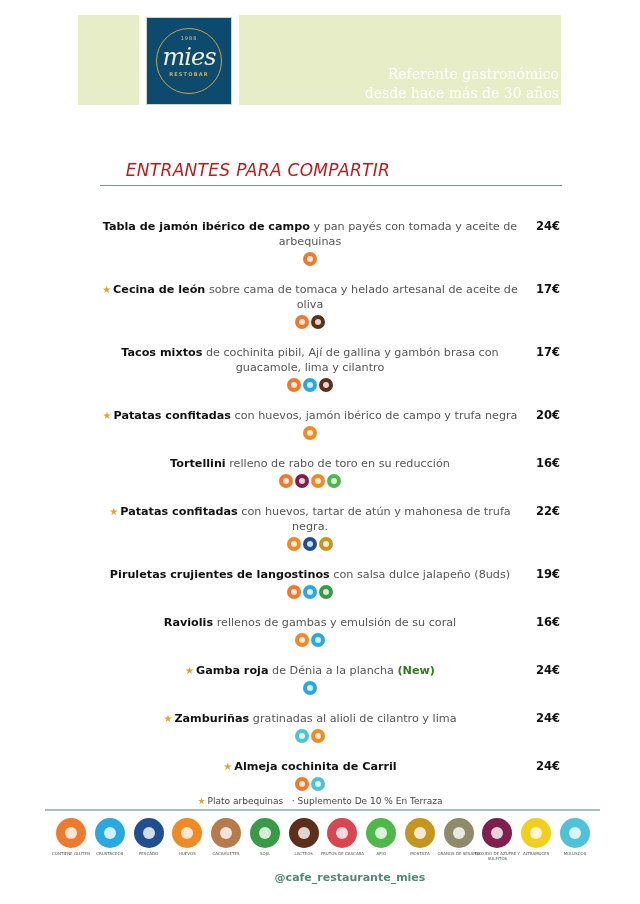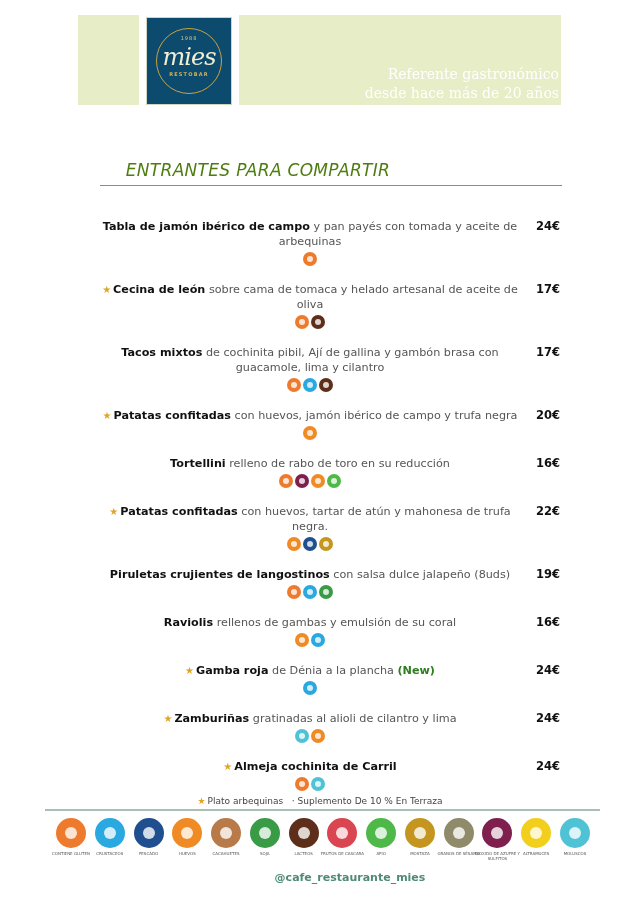--- a/index.html
+++ b/index.html
@@ -9,21 +9,21 @@
   .header { position: absolute; top: 15px; left: 78px; width: 483px; height: 90px; }
   .hdr-left { position: absolute; left: 0; top: 0; width: 61px; height: 90px; background: #e7edc7; }
   .hdr-logo { position: absolute; left: 68px; top: 2px; width: 86px; height: 88px; background: #0c4a6e; border: 1px solid #cfd7c0; }
   .logo-ring { position: absolute; left: 9px; top: 10px; width: 66px; height: 66px; border-radius: 50%; border: 1.5px solid #c9a340; }
   .logo-year { position: absolute; top: 17px; width: 100%; text-align: center; font-size: 5px; color: #d9c98f; letter-spacing: 1px; font-family: "DejaVu Sans", sans-serif; }
   .logo-script { position: absolute; top: 25px; width: 100%; text-align: center; font-size: 24px; color: #f1eed2; font-family: "DejaVu Serif", serif; font-style: italic; letter-spacing: -1px; }
   .logo-sub { position: absolute; top: 53px; width: 100%; text-align: center; font-size: 5px; color: #d2b25a; letter-spacing: 1.2px; font-weight: bold; }
   .hdr-right { position: absolute; left: 161px; top: 0; width: 322px; height: 90px; background: #e7edc7; }
   .hdr-tag { position: absolute; right: 2px; bottom: 2px; text-align: right; color: #ffffff; font-family: "DejaVu Serif", serif; font-size: 14px; line-height: 19px; }
 
-  .section-title { position: absolute; top: 160px; left: 0; width: 516px; text-align: center; font-family: "DejaVu Sans", sans-serif; font-style: italic; font-size: 17px; letter-spacing: 0.3px; color: #4d7c0f; }
+  .section-title { position: absolute; top: 160px; left: 0; width: 516px; text-align: center; font-family: "DejaVu Sans", sans-serif; font-style: italic; font-size: 17px; letter-spacing: 0.3px; color: #b91c1c; }
   .section-rule { position: absolute; top: 185px; left: 100px; width: 462px; height: 1px; background: #7b9488; }
 
   .items { position: absolute; top: 203px; left: 100px; width: 465px; }
   .item { position: relative; margin-bottom: 9px; }
   .item-desc { width: 420px; text-align: center; font-size: 11.2px; line-height: 15px; color: #555; margin-top: 16px; }
   .item-desc b { color: #111; font-weight: bold; }
   .new { color: #2e7d1e; font-weight: bold; }
   .star { color: #e0a526; font-size: 10px; margin-right: 2px; }
   .price { position: absolute; right: 5px; top: 0; font-size: 11.5px; font-weight: bold; color: #111; }
   .icons { width: 420px; text-align: center; margin-top: 3px; line-height: 0; }
@@ -49,21 +49,21 @@
   <div class="hdr-left"></div>
   <div class="hdr-logo">
     <div class="logo-ring"></div>
     <div class="logo-year">1988</div>
     <div class="logo-script">mies</div>
     <div class="logo-sub">RESTOBAR</div>
   </div>
   <div class="hdr-right">
     <div class="hdr-tag">
       <div>Referente gastronómico</div>
-      <div>desde hace más de 20 años</div>
+      <div>desde hace más de 30 años</div>
     </div>
   </div>
 </div>
 
 <div class="section-title">ENTRANTES PARA COMPARTIR</div>
 <div class="section-rule"></div>
 
 <div class="items" id="items">
     <div class="item">
       <div class="item-desc"><b>Tabla de jamón ibérico de campo</b><span> y pan payés con tomada y aceite de arbequinas</span></div>

